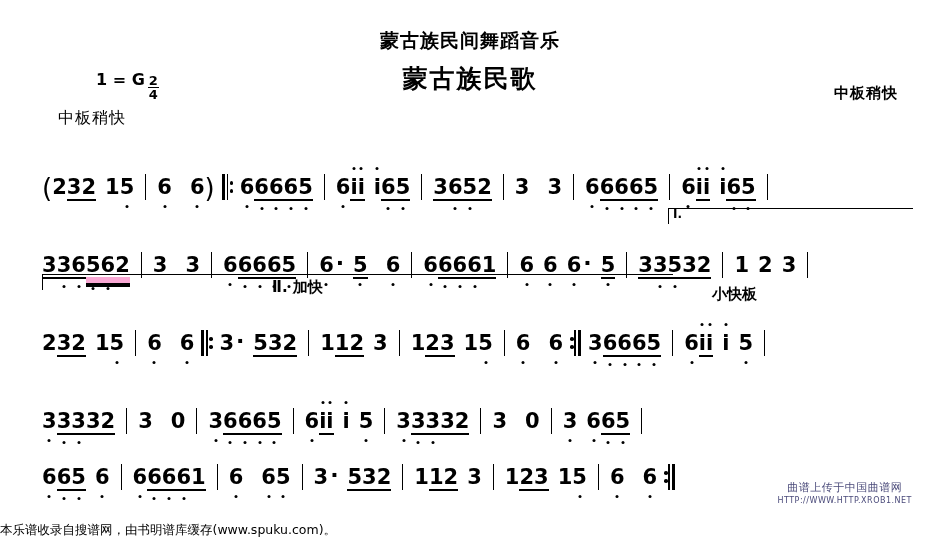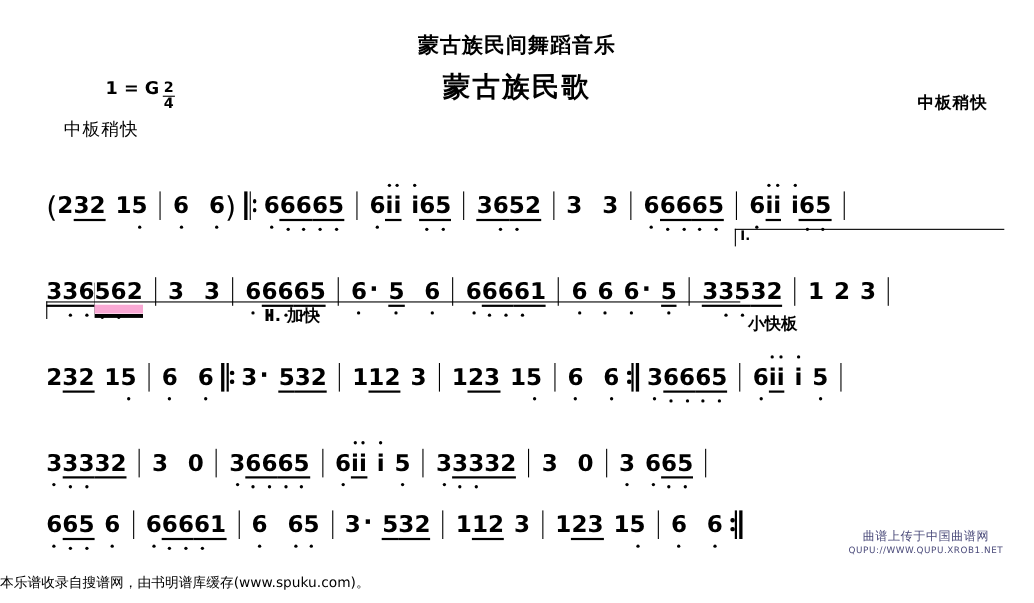--- a/index.html
+++ b/index.html
@@ -70,21 +70,21 @@
   }
   .note.sp { margin-left:9px; }
   .note.sp2 { margin-left:18px; }
 
   
   .u1 { border-bottom:2px solid #000; }
 
   
   .grp { display:inline-block; position:relative;margin-top:35px; }
   .grp.b1 { border-bottom:2px solid #000; }
-  .grp.b2 { border-bottom:8px solid #f9a8d4; box-shadow:0 4px 0 0 #000; }
+  .grp.b2 { border-bottom:6px solid #f9a8d4; box-shadow:0 4px 0 0 #000; }
 
   
   .dotu::after {
     content:""; position:absolute; left:50%; bottom:-9px;
     transform:translateX(-50%);
     width:3px; height:3px; background:#000; border-radius:50%;
   }
   .grp.b1 .dotu::after { bottom:-11px; }
   .grp.b2 .dotu::after { bottom:-13px; }
   .dotup::after {
@@ -128,21 +128,21 @@
   .volta .lbl {
     position:absolute; top:-2px; left:4px;
     font-family:"DejaVu Sans", sans-serif;
     font-size:12px; font-weight:bold;
   }
   .volta.long { border-right:none; }
 
   .marker {
     position:absolute;
     font-family:"DejaVu Sans", sans-serif;
-    font-size:15px; font-weight:bold;
+    font-size:15px; font-weight:bold;margin-left:32px;
   }
 
   
   .wm {
     position:absolute; right:28px; top:480px;
     text-align:center; color:#4a4a7a;
     font-family:"DejaVu Sans", sans-serif;
   }
   .wm .l1 { font-size:11px; letter-spacing:0.5px; }
   .wm .l2 { font-size:8px; letter-spacing:0.5px; margin-top:1px; }
@@ -199,18 +199,18 @@
   </div>
 
   <div class="row" style="top:430px;">
     <div class="row-inner">
       <span class="note dotu">6</span><span class="grp b1"><span class="note dotu">6</span><span class="note dotu">5</span></span><span class="note sp dotu">6</span><span class="bar"></span><span class="note dotu">6</span><span class="grp b1"><span class="note dotu">6</span><span class="note dotu">6</span></span><span class="grp b1"><span class="note dotu">6</span><span class="note">1</span></span><span class="bar"></span><span class="note dotu">6</span><span class="note sp2 dotu">6</span><span class="note dotu">5</span><span class="bar"></span><span class="note">3</span><span class="note dotr"></span><span class="note u1 sp">5</span><span class="grp b1 sp"><span class="note">3</span><span class="note">2</span></span><span class="bar"></span><span class="note">1</span><span class="grp b1"><span class="note">1</span><span class="note">2</span></span><span class="note sp">3</span><span class="bar"></span><span class="note">1</span><span class="grp b1"><span class="note">2</span><span class="note">3</span></span><span class="note sp">1</span><span class="note dotu">5</span><span class="bar"></span><span class="note dotu">6</span><span class="note sp2 dotu">6</span><span class="rep right"><i class="thick"></i><i class="thin"></i><i class="d1"></i><i class="d2"></i></span>
     </div>
   </div>
 
   <div class="wm">
     <div class="l1">曲谱上传于中国曲谱网</div>
-    <div class="l2">QUPU://WWW.QUPU.XROB1.NET</div>
+    <div class="l2">HTTP://WWW.HTTP.XROB1.NET</div>
   </div>
 
   <div class="footer">本乐谱收录自搜谱网，由书明谱库缓存(www.spuku.com)。</div>
 
 </div>
 
 </body></html>

